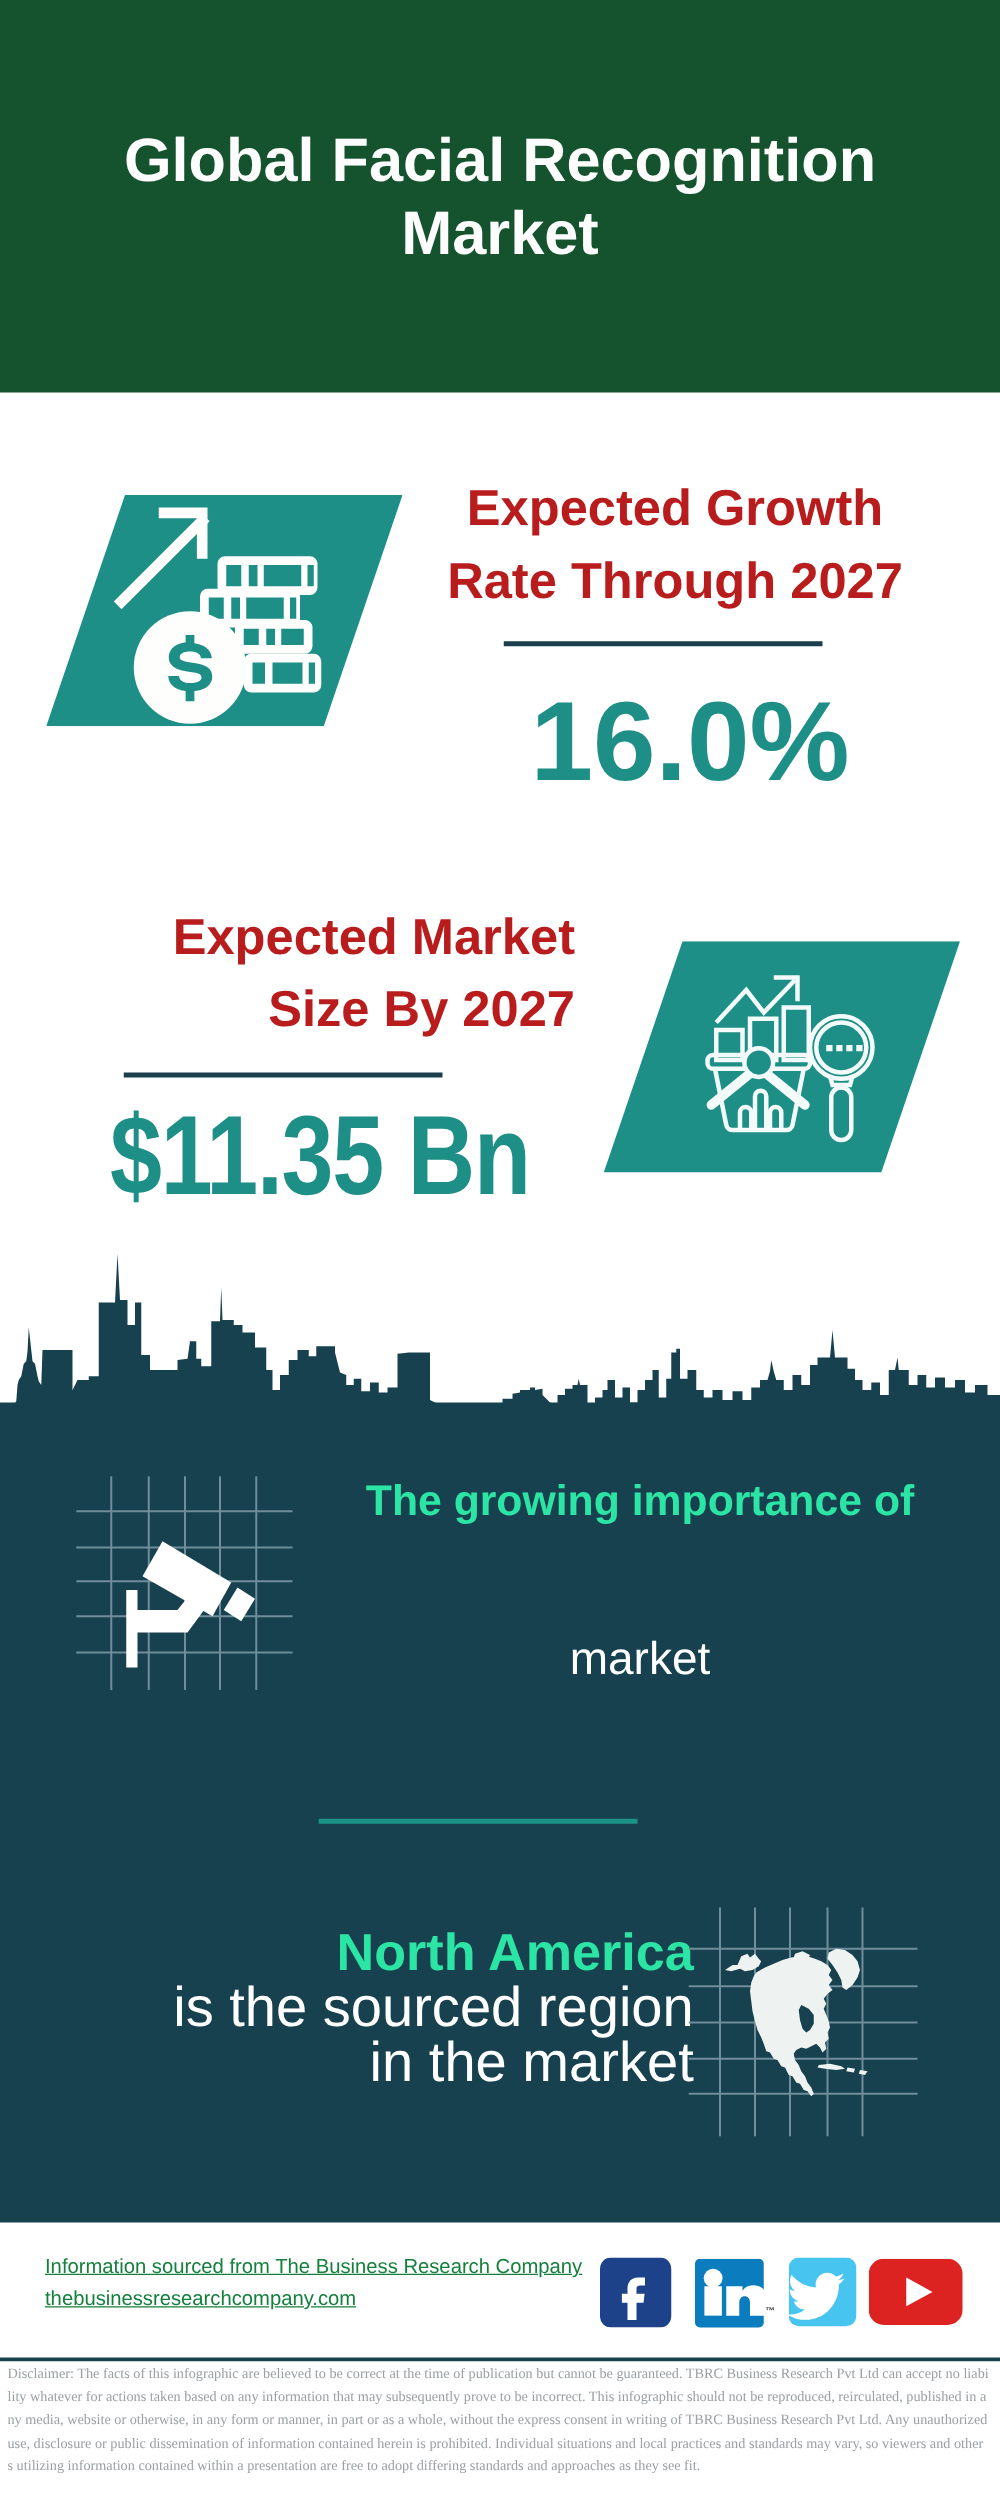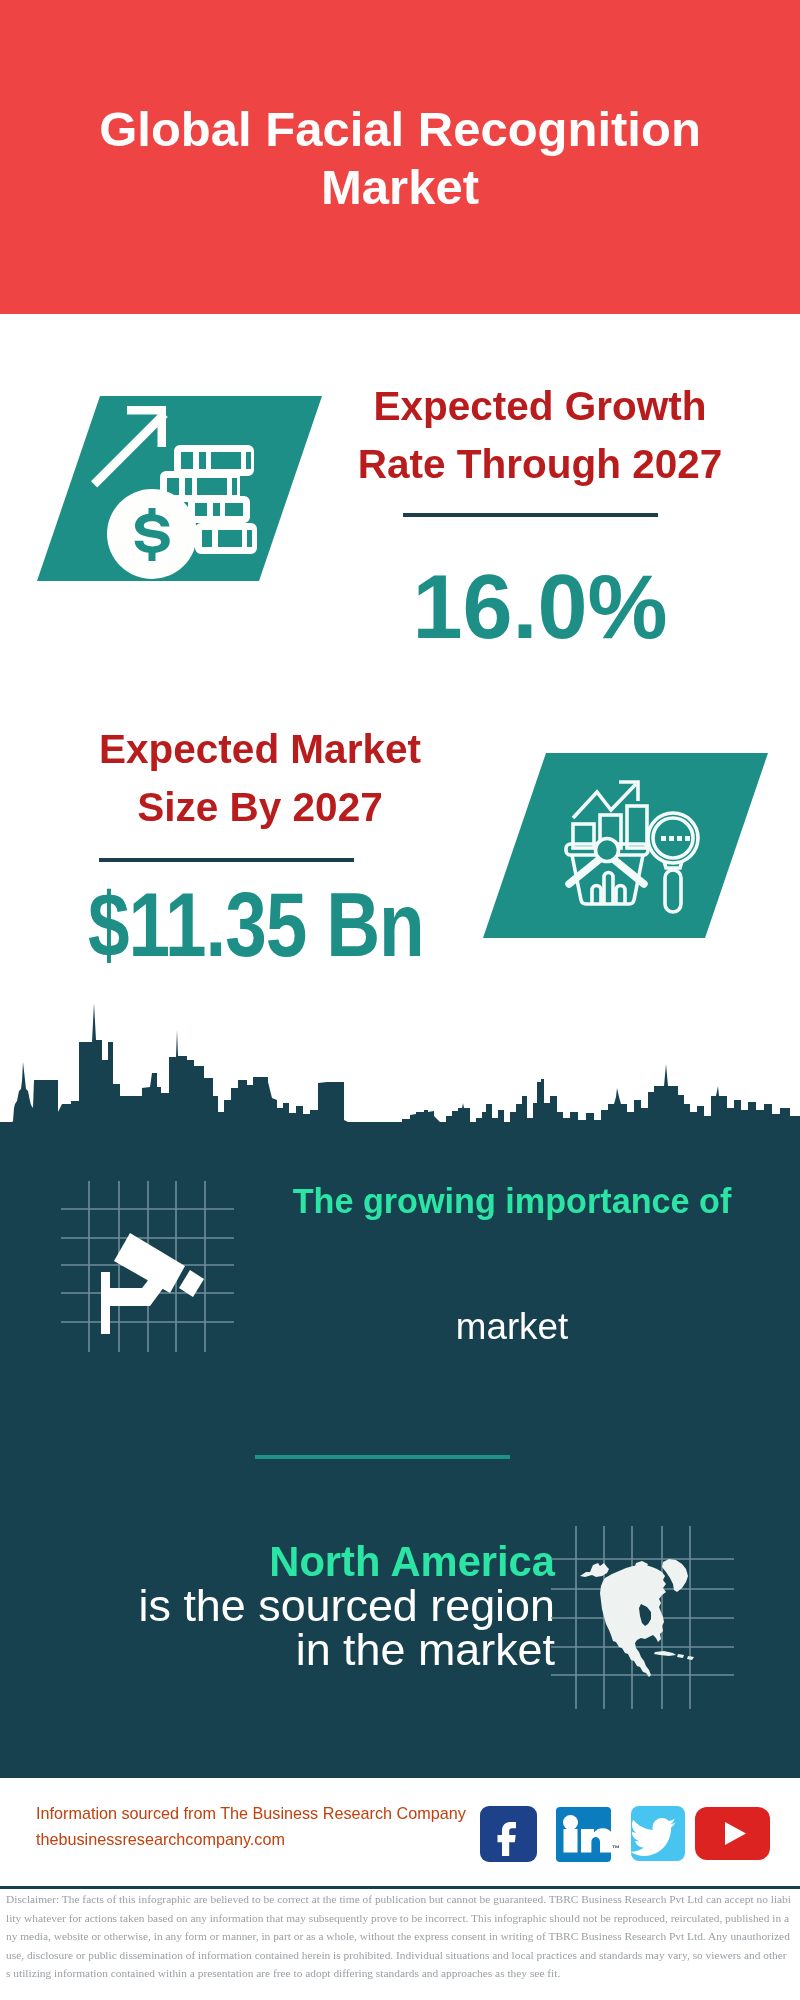--- a/index.html
+++ b/index.html
@@ -3,40 +3,40 @@
 <meta charset="utf-8">
 <style>
   html,body{margin:0;padding:0;}
   body{width:800px;height:2000px;background:#fff;
        font-family:"Liberation Sans",sans-serif;overflow:hidden;
        -webkit-font-smoothing:antialiased;}
   .page{position:relative;width:800px;height:2000px;background:#fff;}
   .abs{position:absolute;}
 
   
-  .header{position:absolute;left:0;top:0;width:800px;height:314px;background:#ef4444;}
+  .header{position:absolute;left:0;top:0;width:800px;height:314px;background:#14532d;}
   .header-title{position:absolute;left:0;top:100px;width:800px;text-align:center;margin:0;
     color:#fdfdfd;font-size:49px;font-weight:bold;line-height:58px;}
 
   
   .stat-head{position:absolute;text-align:center;color:#b91c1c;font-size:40.5px;
     font-weight:bold;line-height:58px;white-space:nowrap;}
   .stat-rule{position:absolute;height:4px;background:#1b3f4d;}
   .stat-value{position:absolute;text-align:center;color:#1d8f86;font-size:90px;
     font-weight:bold;line-height:88px;white-space:nowrap;}
 
   
   .dark{position:absolute;left:0;width:800px;background:#17414f;}
   .msg{position:absolute;text-align:center;font-size:34.2px;line-height:42px;}
   .msg .green{color:#2ce5a5;font-weight:bold;}
   .msg .white{color:#ffffff;font-size:1.076em;}
   .mid-rule{position:absolute;height:4px;background:#1d9287;}
 
   
-  .src{position:absolute;color:#c2410c;font-size:16.2px;line-height:26px;}
+  .src{position:absolute;color:#15803d;font-size:16.2px;line-height:26px;text-decoration:underline;}
   .disclaimer{position:absolute;color:#9aa0a4;font-size:11.4px;line-height:18.5px;
     font-family:Liberation Serif, serif;text-align:left;word-break:break-all;}
   .foot-rule{position:absolute;left:0;width:800px;height:3px;background:#17414f;}
 </style>
 </head>
 <body>
 
 <div class="page">
 
   <div class="header">
@@ -77,23 +77,23 @@
              c0,-2.7 3.3,-4.4 8.2,-4.4 c5.2,0 8.5,2 8.8,5.3 h8.7 c-0.5,-7.1 -6.8,-12.2 -17.6,-12.2 z"></path>
   </g>
 </svg>
   </div>
 
   <div class="stat-head" style="left:340px;top:377px;width:400px;">
     <span>Expected Growth</span><br>
     <span>Rate Through 2027</span>
   </div>
   <div class="stat-rule" style="left:403px;top:513px;width:255px;"></div>
-  <div class="stat-value" style="left:340px;top:550px;width:400px;margin-top:13px;">16.0%</div>
-
-  <div class="stat-head" style="left:60px;top:720px;width:400px;">
+  <div class="stat-value" style="left:352px;top:550px;width:400px;">16.0%</div>
+
+  <div class="stat-head" style="left:60px;top:720px;width:400px;text-align:right;">
     <span>Expected Market</span><br>
     <span>Size By 2027</span>
   </div>
   <div class="stat-rule" style="left:99px;top:858px;width:255px;"></div>
   <div class="stat-value" style="left:55px;top:881px;width:400px;transform:scaleX(0.83);transform-origin:center top;letter-spacing:-1.2px;text-indent:-1.2px;">$11.35 Bn</div>
 
   <div class="abs" style="left:483px;top:753px;">
     <svg width="285" height="185" viewBox="0 0 285 185">
   <polygon points="63,0 285,0 222,185 0,185" fill="#1d8f86"></polygon>
   <g fill="none" stroke="#f2fbfa" stroke-width="3.6" stroke-linejoin="miter">

